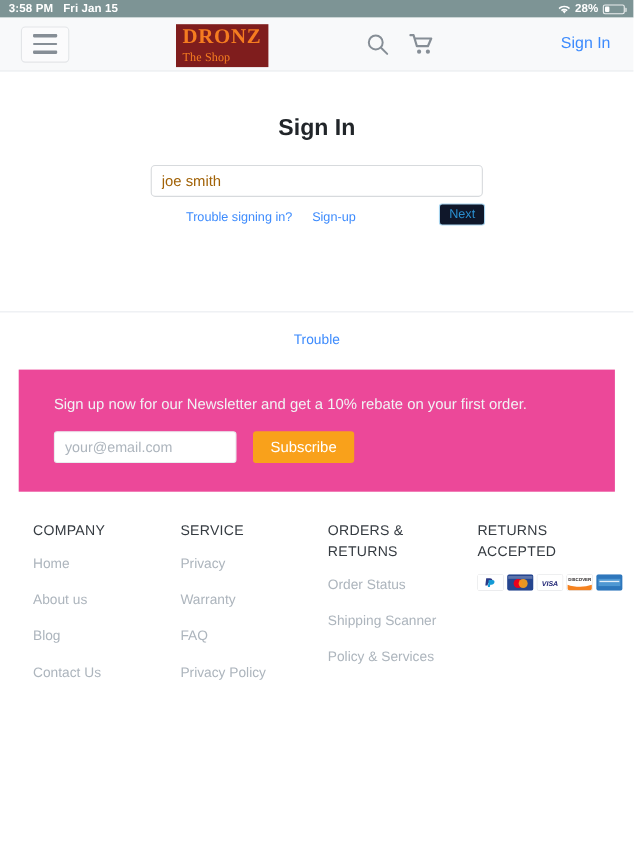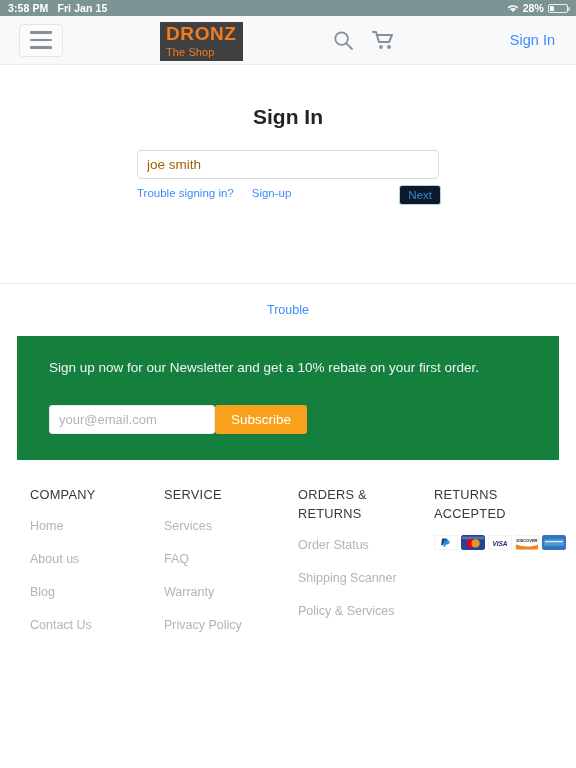--- a/index.html
+++ b/index.html
@@ -48,24 +48,25 @@
     width: 44px; height: 33px;
     border: 1px solid #e3e5e8; border-radius: 4px;
     background: #fbfbfc;
     display: flex; flex-direction: column; justify-content: center; align-items: center; gap: 5px;
     cursor: pointer;
   }
   .hamburger span { display: block; width: 22px; height: 2.5px; background: #868e96; border-radius: 1px; }
 
   .logo {
     position: absolute; left: 160px; top: 6px;
-    background: #404040;
+    background: #7f1d1d;
     padding: 2px 6px 3px 6px;
     text-align: left;
     line-height: 1;
+    font-family: Liberation Serif, serif;
   }
   .logo-main {
     color: #f57c20; font-size: 19px; font-weight: bold;
     letter-spacing: 0.6px; display: block;
   }
   .logo-sub {
     color: #f57c20; font-size: 11px; display: block; margin-top: 4px;
     letter-spacing: 0.1px;
   }
 
@@ -91,22 +92,23 @@
   .text-input {
     width: 100%; height: 29px;
     border: 1px solid #d7dadd; border-radius: 4px;
     background: #fff;
     padding: 0 9px;
     font-size: 13.5px; color: #a16207;
     font-family: "Liberation Sans", sans-serif;
     outline: none;
   }
   .form-links {
-    margin-top: 8px; display: flex; position: relative;
+    margin-top: 8px; display: flex; align-items: center; position: relative;
     height: 22px;
+    margin-left: 32px;
   }
   .form-links a {
     color: #3d8bfd; font-size: 11.5px; text-decoration: none; cursor: pointer;
   }
   .form-links a + a { margin-left: 18px; }
   .next-btn {
     position: absolute; right: -2px; top: -2px;
     border: 1px solid #a9d5ef; border-radius: 3px;
     background: #0f172a; color: #2a8fd0;
     font-size: 11.5px; padding: 3px 8px;
@@ -114,25 +116,25 @@
   }
 
   
   .divider { width: 100%; height: 1px; background: #e9ecef; margin-top: 74px; }
   .scanner-row { text-align: center; margin-top: 16px; }
   .scanner-row a { color: #3d8bfd; font-size: 12.5px; text-decoration: none; cursor: pointer; }
 
   
   .newsletter {
     margin: 18px 17px 0 17px;
-    background: #15803d;
+    background: #ec4899;
     padding: 24px 45px 26px 32px;
   }
   .newsletter p { color: #f1f3f5; font-size: 13.5px; }
-  .news-form { margin-top: 30px; display: flex; align-items: center; }
+  .news-form { margin-top: 17px; display: flex; align-items: center; gap: 15px; }
   .news-input {
     width: 166px; height: 29px;
     border: 1px solid #e9ecef; border-radius: 3px;
     background: #fff; padding: 0 9px;
     font-size: 13px; color: #212529;
     font-family: "Liberation Sans", sans-serif; outline: none;
   }
   .news-input::placeholder { color: #adb5bd; }
   .subscribe-btn {
     height: 29px; padding: 0 16px;
@@ -244,23 +246,23 @@
         <li><a>Home</a></li>
         <li><a>About us</a></li>
         <li><a>Blog</a></li>
         <li><a>Contact Us</a></li>
       </ul>
     </div>
 
     <div class="fcol">
       <h4>SERVICE</h4>
       <ul>
-        <li><a>Services</a></li>
+        <li><a>Privacy</a></li>
+        <li><a>Warranty</a></li>
         <li><a>FAQ</a></li>
-        <li><a>Warranty</a></li>
         <li><a>Privacy Policy</a></li>
       </ul>
     </div>
 
     <div class="fcol">
       <h4>ORDERS &amp; RETURNS</h4>
       <ul>
         <li><a>Order Status</a></li>
         <li><a>Shipping Scanner</a></li>
         <li><a>Policy &amp; Services</a></li>

